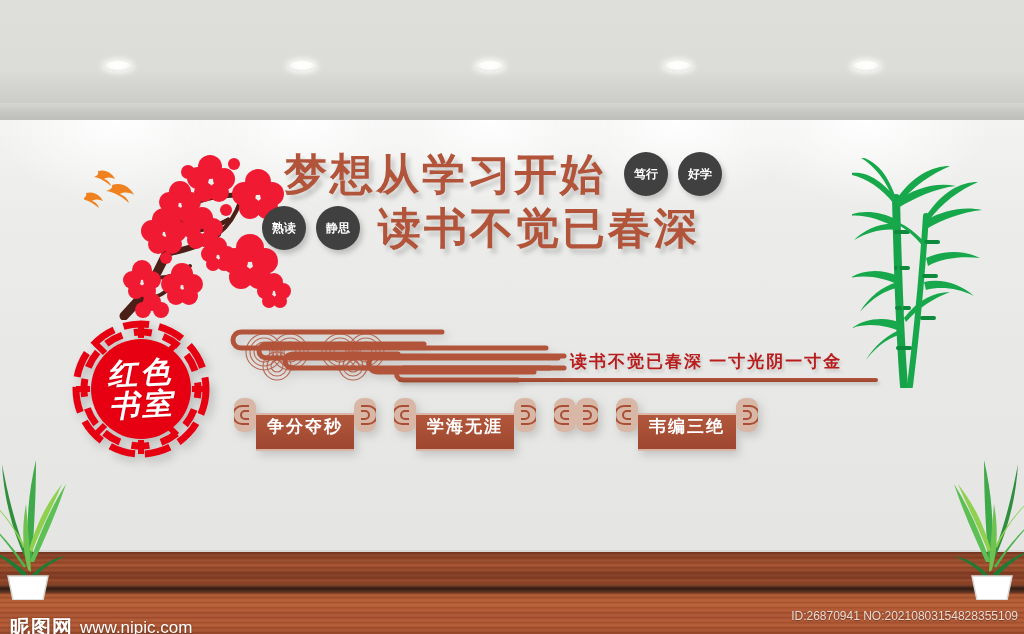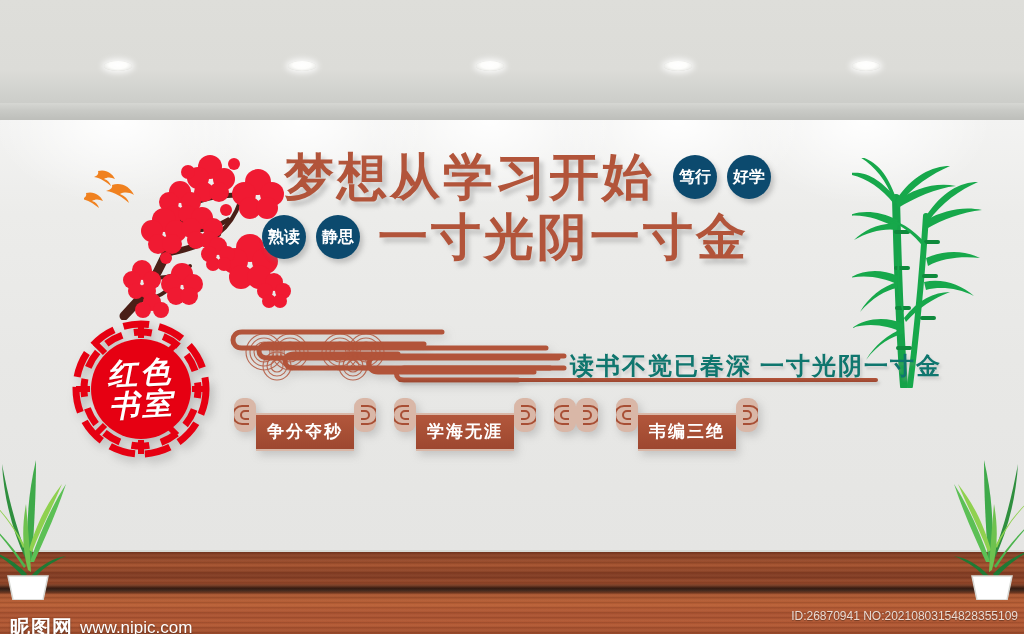--- a/index.html
+++ b/index.html
@@ -52,47 +52,47 @@
     font-size:30px;line-height:1;letter-spacing:3px;
     transform:rotate(-3deg);pointer-events:none;}
   .seal-txt span{text-shadow:0 1px 1px rgba(140,0,0,.35);font-style:italic;}
 
   .title-wrap{position:absolute;left:262px;top:152px;width:620px;}
   .line{display:flex;align-items:center;}
   .line1{margin-left:22px;}
   .line2{margin-top:10px;}
   .headline{
     font-family:"Liberation Sans",sans-serif;font-weight:700;
-    font-size:50px;line-height:1;letter-spacing:3px;color:#b2543a;
+    font-size:43px;line-height:1;letter-spacing:3px;color:#b2543a;
     text-shadow:4px 5px 4px rgba(120,120,120,.35);white-space:nowrap;}
-  .badge{width:44px;height:44px;border-radius:50%;background:#0c4a6e;
+  .badge{width:44px;height:44px;border-radius:50%;background:#404040;
     display:inline-flex;align-items:center;justify-content:center;
-    color:#fff;font-weight:700;font-size:16px;letter-spacing:0px;
+    color:#fff;font-weight:700;font-size:12px;letter-spacing:0px;
     font-family:Liberation Sans, sans-serif;
     box-shadow:3px 4px 5px rgba(120,120,120,.38);flex:0 0 auto;}
   .badge+.badge{margin-left:10px;}
   .badges-r{margin-left:18px;display:flex;}
   .badges-l{margin-right:18px;display:flex;}
 
   .cloud{position:absolute;left:228px;top:322px;filter:drop-shadow(3px 4px 4px rgba(120,120,120,.30));}
 
   .poem{position:absolute;left:570px;top:350px;
-    font-family:"Liberation Serif",serif;font-weight:700;font-size:24px;
-    letter-spacing:2px;color:#0f766e;white-space:nowrap;
+    font-family:"Liberation Serif",serif;font-weight:700;font-size:17px;
+    letter-spacing:2px;color:#b91c1c;white-space:nowrap;
     text-shadow:2px 3px 3px rgba(150,150,150,.35);}
   .rule{position:absolute;left:398px;top:378px;width:480px;height:4px;
     background:linear-gradient(180deg,#b2543a,#9c4630);border-radius:2px;
     box-shadow:2px 3px 3px rgba(130,130,130,.28);}
 
   .tags{position:absolute;left:234px;top:398px;display:flex;gap:18px;}
   .tag{position:relative;height:34px;display:flex;align-items:center;
     filter:drop-shadow(3px 4px 4px rgba(120,120,120,.32));}
   .cap{width:22px;height:34px;flex:0 0 auto;}
   .tag-body{height:34px;background:linear-gradient(180deg,#b2573c 0%,#a84f35 50%,#9d4730 100%);
-    display:flex;align-items:center;justify-content:center;padding:0 11px;
+    display:flex;justify-content:center;padding:0 11px;
     border-top:2px solid #d9b7a7;border-bottom:2px solid #d9b7a7;margin-top:33px;}
   .tag-body span{color:#fff;font-weight:700;font-size:17px;letter-spacing:2px;
     font-family:"Liberation Sans",sans-serif;}
 
   
   .wm-left{position:absolute;left:10px;top:614px;display:flex;align-items:center;gap:7px;
     color:#fff;text-shadow:0 1px 2px rgba(0,0,0,.45);}
   .wm-logo{font-family:"Liberation Serif",serif;font-weight:700;font-size:20px;letter-spacing:1px;}
   .wm-url{font-family:"Liberation Sans",sans-serif;font-size:17px;}
   .wm-id{position:absolute;right:6px;top:609px;color:#f0e6e0;opacity:.92;
@@ -318,21 +318,21 @@
         <div class="badges-r">
           <div class="badge">笃行</div>
           <div class="badge">好学</div>
         </div>
       </div>
       <div class="line line2">
         <div class="badges-l">
           <div class="badge">熟读</div>
           <div class="badge">静思</div>
         </div>
-        <div class="headline">一寸光阴一寸金</div>
+        <div class="headline">读书不觉已春深</div>
       </div>
     </div>
 
     <div class="cloud">
       <svg width="340" height="62" viewBox="0 0 340 62">
         <g fill="none" stroke="#b2543a" stroke-width="5" stroke-linecap="round">
           <path d="M214 10 H14 C2 10 2 26 14 26 H318"></path>
           <path d="M196 22 H40 C28 22 28 36 40 36 H330"></path>
           <path d="M170 32 H66 C54 32 54 46 66 46 H336"></path>
           <path d="M336 34 H150 C138 34 138 50 150 50 H306"></path>

